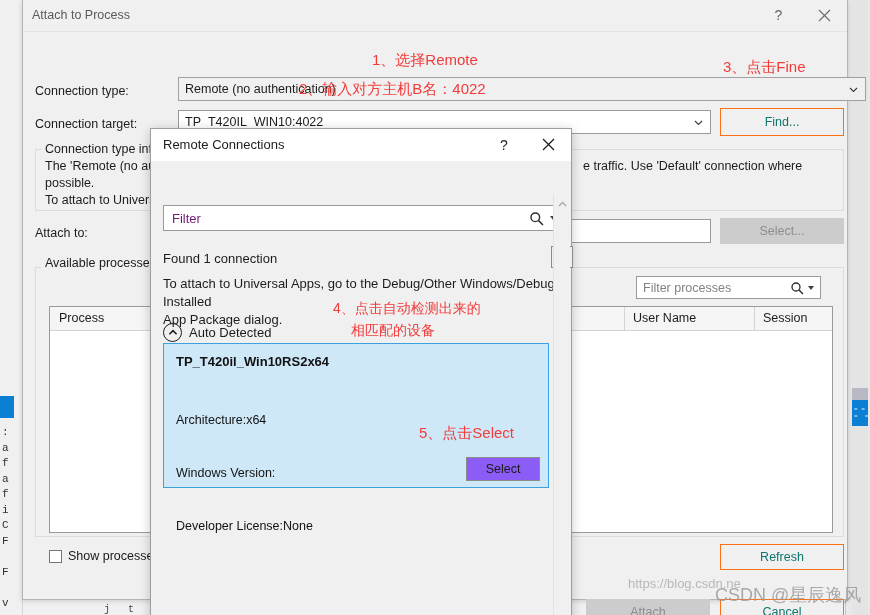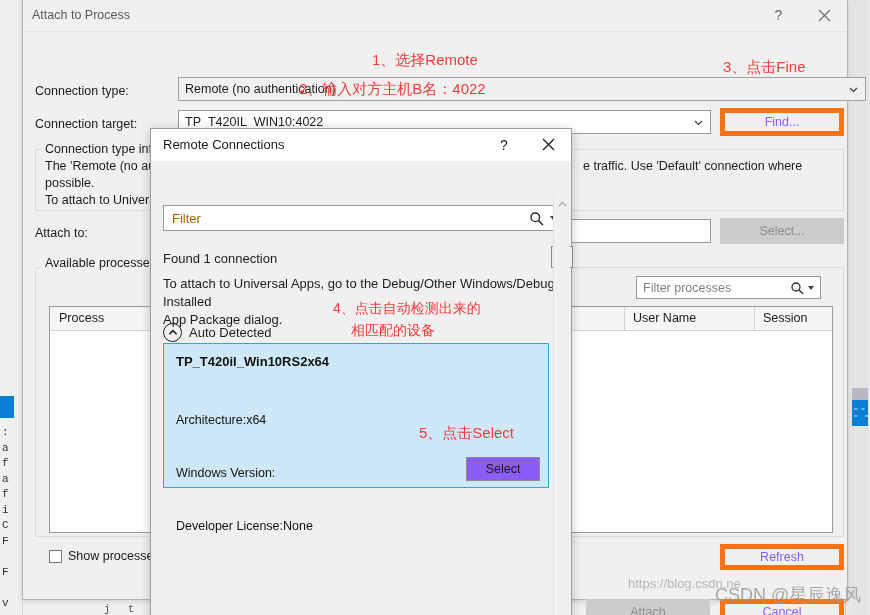--- a/index.html
+++ b/index.html
@@ -168,23 +168,23 @@
   .combo .carrow {
     position: absolute;
     right: 5px; top: 5px;
     width: 13px; height: 13px;
   }
 
   .btn {
     position: absolute;
     box-sizing: border-box;
     background: #f0f0f0;
-    border: 5px solid #f97316;
-    font-size: 12.5px;
-    color: #8b5cf6;
+    border: 1px solid #f97316;
+    font-size: 12.5px;
+    color: #0f766e;
     display: flex;
     align-items: center;
     justify-content: center;
     font-family: "Liberation Sans", sans-serif;
   }
   .btn.disabled {
     background: #cccccc;
     border: 1px solid #cccccc;
     color: #8d8d8d;
   }
@@ -319,21 +319,21 @@
     left: 12px; top: 44px;
     width: 400px; height: 26px;
     box-sizing: border-box;
     background: #fff;
     border: 1px solid #9a9a9a;
   }
   .rc-filter .ftext {
     position: absolute;
     left: 8px; top: 5px;
     font-size: 13px;
-    color: #a16207;
+    color: #701a75;
   }
   .rc-found {
     position: absolute;
     left: 12px; top: 90px;
     font-size: 13px;
     color: #1c1c1c;
   }
   .rc-refresh {
     position: absolute;
     left: 400px; top: 85px;

